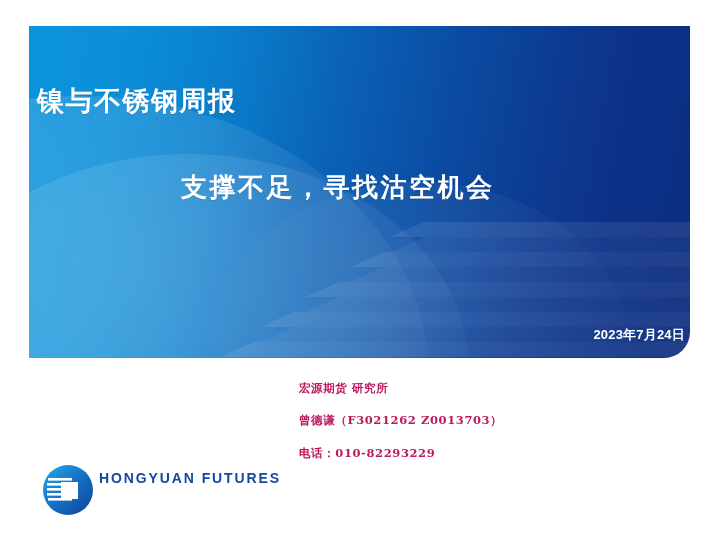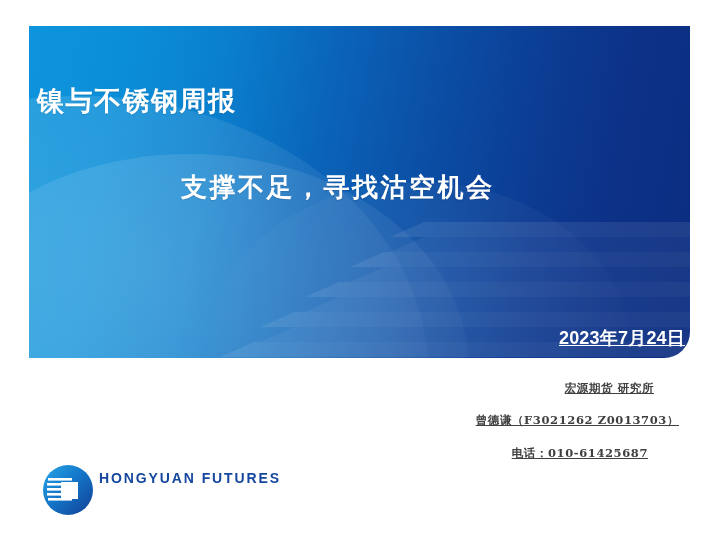--- a/index.html
+++ b/index.html
@@ -112,37 +112,34 @@
     color: #ffffff;
     letter-spacing: 2.5px;
     white-space: nowrap;
     text-shadow: 0 1px 1px rgba(0,0,0,0.12);
   }
   #report-date {
     position: absolute;
     right: 35px;
     top: 326px;
     font-family: "Liberation Sans", sans-serif;
-    font-size: 18px;
+    font-size: 13px;
     font-weight: bold;
     color: #ffffff;
     letter-spacing: 0.2px;
     white-space: nowrap;
-    text-decoration: underline;
   }
 
   
   #contact-block {
     position: absolute;
     right: 41px;
     top: 383px;
     width: 380px;
-    text-align: right;
-    color: #404040;
-    text-decoration: underline;
+    color: #be185d;
   }
   #contact-block .line {
     font-family: "DejaVu Serif", "Liberation Serif", serif;
     font-weight: bold;
     font-size: 11.5px;
     letter-spacing: 0.6px;
     line-height: 1;
     white-space: nowrap;
   }
   #contact-block .line.l1 { margin-bottom: 20px; padding-right: 25px; }
@@ -216,21 +213,21 @@
 
   <div id="main-title">镍与不锈钢周报</div>
 
   <div id="sub-title">支撑不足，寻找沽空机会</div>
 
   <div id="report-date">2023年7月24日</div>
 
   <div id="contact-block">
     <div class="line l1">宏源期货 研究所</div>
     <div class="line l2">曾德谦（F3021262 Z0013703）</div>
-    <div class="line l3">电话：010-61425687</div>
+    <div class="line l3">电话：010-82293229</div>
   </div>
 
   <div id="logo">
     <div id="logo-mark">
       <svg width="52" height="52" viewBox="0 0 52 52" xmlns="http://www.w3.org/2000/svg">
         <defs>
           <linearGradient id="gBall" x1="0" y1="0" x2="1" y2="1">
             <stop offset="0%" stop-color="#2aa7e8"></stop>
             <stop offset="45%" stop-color="#1477c9"></stop>
             <stop offset="100%" stop-color="#103f96"></stop>

